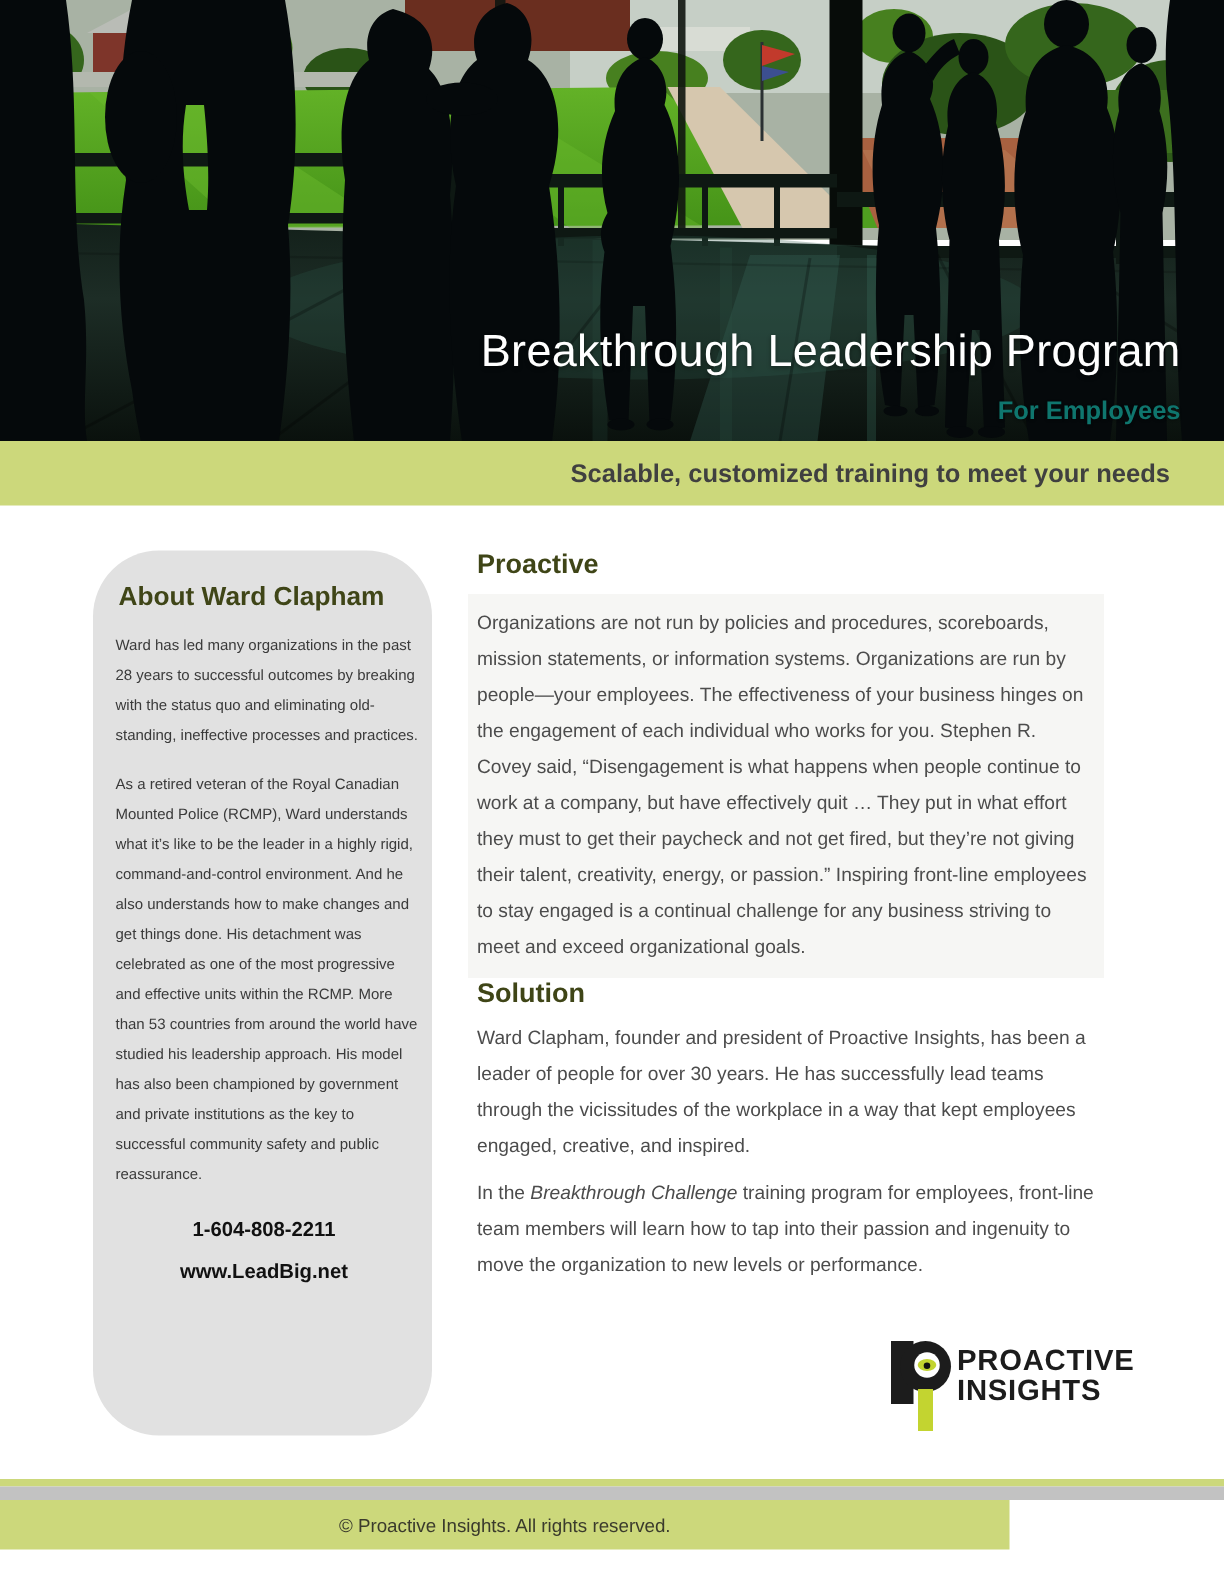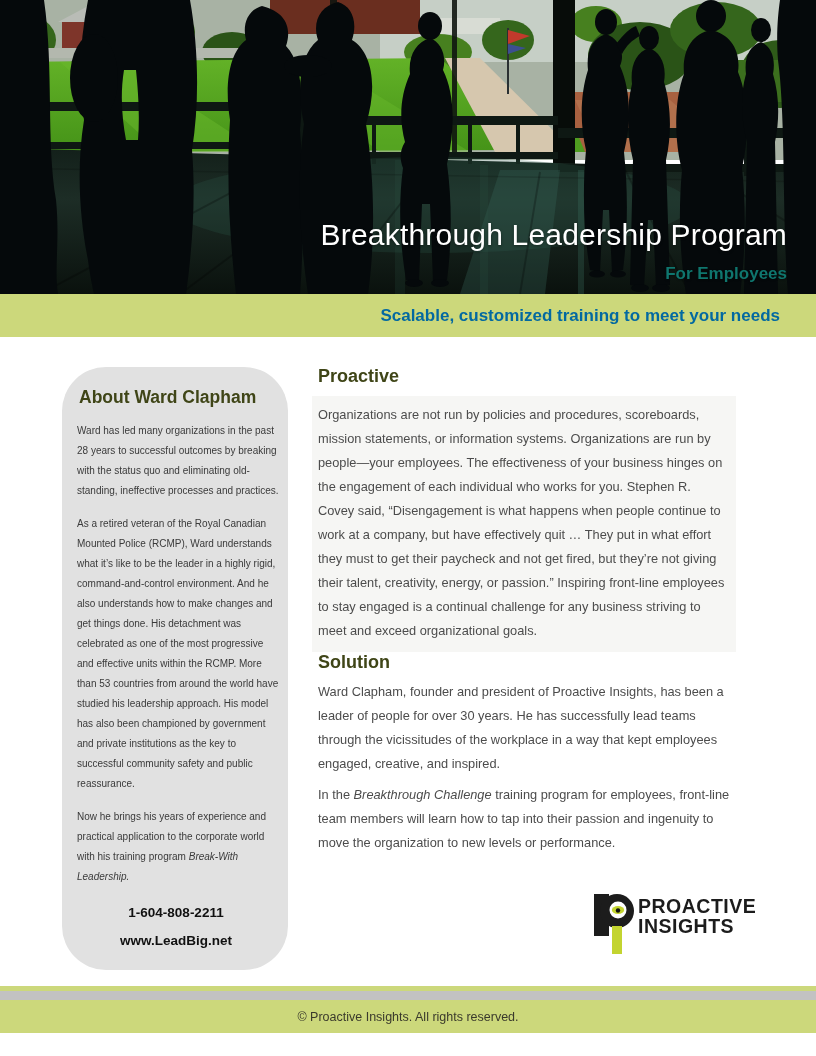--- a/index.html
+++ b/index.html
@@ -8,21 +8,21 @@
   
   .hero{position:absolute;left:0;top:0;width:816px;height:294px;}
   .hero svg{display:block;}
   .hero-title{position:absolute;right:29px;top:218px;color:#fff;font-size:30px;font-weight:normal;
               letter-spacing:.2px;text-shadow:0 1px 3px rgba(0,0,0,.4);white-space:nowrap;}
   .hero-subtitle{position:absolute;right:29px;top:264px;color:#0f766e;font-size:17px;font-weight:bold;
                  text-shadow:0 1px 2px rgba(0,0,0,.4);}
   
   .tagline{position:absolute;left:0;top:294px;width:816px;height:43px;background:#ccd87b;
            display:flex;align-items:center;justify-content:flex-end;box-sizing:border-box;
-           padding-right:36px;font-size:17px;font-weight:bold;color:#0369a1;}
+           padding-right:36px;font-size:17px;font-weight:bold;color:#404040;}
   
   .sidebar{position:absolute;left:62px;top:367px;width:226px;min-height:590px;background:#e1e1e1;
            border-radius:44px;box-sizing:border-box;padding:18px 9px 22px 15px;}
   .sidebar h2{margin:2px 0 13px 2px;font-size:17.5px;color:#3f4517;font-weight:bold;}
   .sidebar p{margin:0 0 13px 0;width:202px;font-size:10px;line-height:20px;color:#3a3a3a;}
   .contact{text-align:center;font-weight:bold;font-size:13.5px;color:#111;width:198px;}
   .phone{margin-top:18px;}
   .website{margin-top:13px;}
   
   .main{position:absolute;left:318px;top:366px;width:418px;}
@@ -30,21 +30,21 @@
   .h-solution{margin-top:11px;}
   .challenge-body{background:#f6f6f4;margin:9px 0 0 -6px;padding:7px 7px 9px 6px;
                   font-size:12.8px;line-height:24px;color:#4c4c4c;}
   .para{margin:7px 0 0 0;font-size:12.8px;line-height:24px;color:#4c4c4c;}
   em{font-style:italic;}
   
   .logo{position:absolute;left:594px;top:894px;}
   
   .footer-thin{position:absolute;left:0;top:986px;width:816px;height:5px;background:#ccd87b;}
   .footer-gray{position:absolute;left:0;top:991px;width:816px;height:9px;background:#c2c2c2;}
-  .footer-band{position:absolute;left:0;top:1000px;width:816px;height:33px;background:#ccd87b;
+  .footer-band{position:absolute;left:0;top:1000px;width:673px;height:33px;background:#ccd87b;
                display:flex;align-items:center;justify-content:center;font-size:12.5px;color:#3a3a2c;}
 </style>
 </head>
 <body>
 
 <div class="page">
 
   <div class="hero">
     <svg width="816" height="294" viewBox="0 0 816 294" xmlns="http://www.w3.org/2000/svg">
       <defs>
@@ -173,21 +173,20 @@
   </div>
 
   <div class="tagline">
     <span>Scalable, customized training to meet your needs</span>
   </div>
 
   <aside class="sidebar">
     <h2>About Ward Clapham</h2>
     <p>Ward has led many organizations in the past 28 years to successful outcomes by breaking with the status quo and eliminating old-standing, ineffective processes and practices.</p>
     <p>As a retired veteran of the Royal Canadian Mounted Police (RCMP), Ward understands what it’s like to be the leader in a highly rigid, command-and-control environment. And he also understands how to make changes and get things done. His detachment was celebrated as one of the most progressive and effective units within the RCMP. More than 53 countries from around the world have studied his leadership approach. His model has also been championed by government and private institutions as the key to successful community safety and public reassurance.</p>
-    <p><span>Now he brings his years of experience and practical application to the corporate world with his training program </span><em>Break-With Leadership.</em></p>
     <div class="contact phone">1-604-808-2211</div>
     <div class="contact website">www.LeadBig.net</div>
   </aside>
 
   <main class="main">
     <h2>Proactive</h2>
     <div class="challenge-body">Organizations are not run by policies and procedures, scoreboards, mission statements, or information systems. Organizations are run by people—your employees. The effectiveness of your business hinges on the engagement of each individual who works for you. Stephen R. Covey said, “Disengagement is what happens when people continue to work at a company, but have effectively quit … They put in what effort they must to get their paycheck and not get fired, but they’re not giving their talent, creativity, energy, or passion.” Inspiring front-line employees to stay engaged is a continual challenge for any business striving to meet and exceed organizational goals.</div>
     <h2 class="h-solution">Solution</h2>
     <p class="para">Ward Clapham, founder and president of Proactive Insights, has been a leader of people for over 30 years. He has successfully lead teams through the vicissitudes of the workplace in a way that kept employees engaged, creative, and inspired.</p>
     <p class="para"><span>In the </span><em>Breakthrough Challenge</em><span> training program for employees, front-line team members will learn how to tap into their passion and ingenuity to move the organization to new levels or performance.</span></p>

